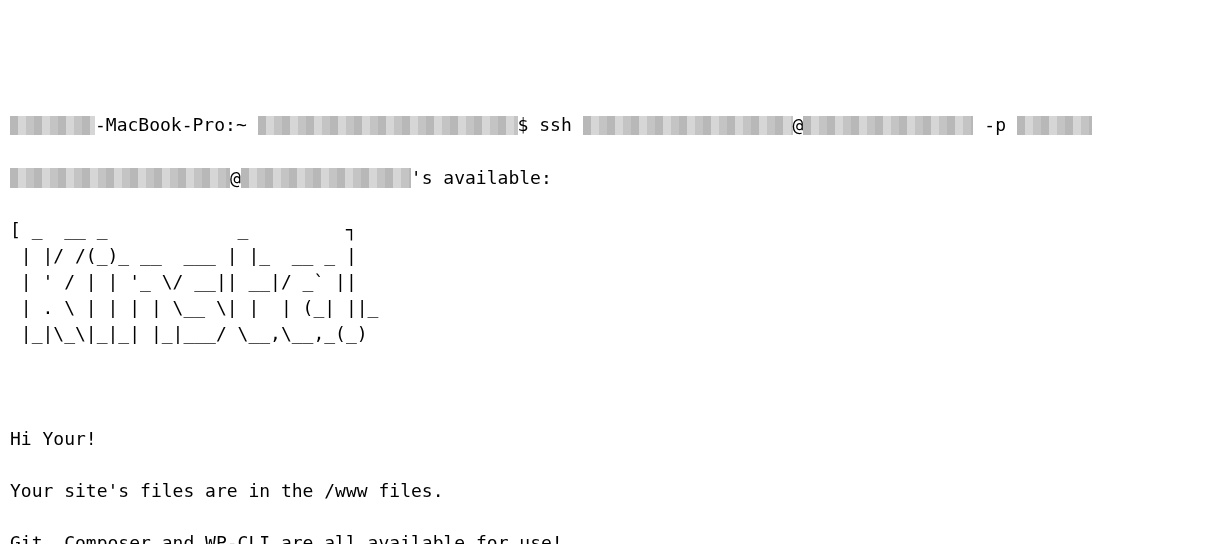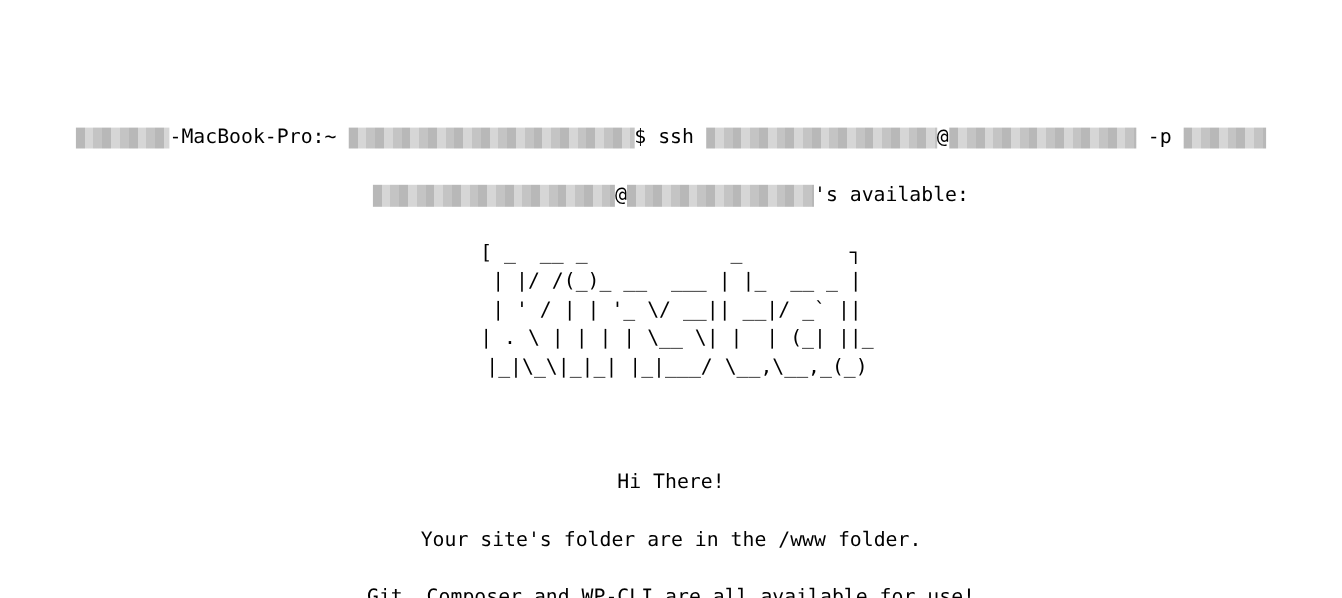--- a/index.html
+++ b/index.html
@@ -14,21 +14,20 @@
       line-height: 1.45;
       color: #000000;
       padding: 8px 10px;
       white-space: pre;
       width: 1220px;
       height: 544px;
       overflow: hidden;
     }
     .line {
       display: block;
-      text-align: center;
     }
     .redact-gray {
       display: inline-block;
       background: repeating-linear-gradient(
         90deg,
         #b8b8b8 0px, #b8b8b8 8px,
         #d6d6d6 8px, #d6d6d6 16px,
         #c4c4c4 16px, #c4c4c4 24px
       );
       color: transparent;
@@ -42,22 +41,22 @@
 
 
 <span class="line"><span class="redact-gray" style="width:85px;"></span><span>-MacBook-Pro:~ </span><span class="redact-gray" style="width:260px;"></span><span>$ </span><span>ssh </span><span class="redact-gray" style="width:210px;"></span><span>@</span><span class="redact-gray" style="width:170px;"></span><span> -p </span><span class="redact-gray" style="width:75px;"></span></span>
 <span class="line"><span class="redact-gray" style="width:220px;"></span><span>@</span><span class="redact-gray" style="width:170px;"></span><span>'s available:</span></span>
 <span class="line">[ _  __ _            _         ┐
  | |/ /(_)_ __  ___ | |_  __ _ |
  | ' / | | '_ \/ __|| __|/ _` ||
  | . \ | | | | \__ \| |  | (_| ||_
  |_|\_\|_|_| |_|___/ \__,\__,_(_)</span>
 <span class="line"> </span>
-<span class="line">Hi There!</span>
-<span class="line">Your site's folder are in the /www folder.</span>
+<span class="line">Hi Your!</span>
+<span class="line">Your site's files are in the /www files.</span>
 <span class="line">Git, Composer and WP-CLI are all available for use!</span>
 
 
 
 
 
 
 
 
 

